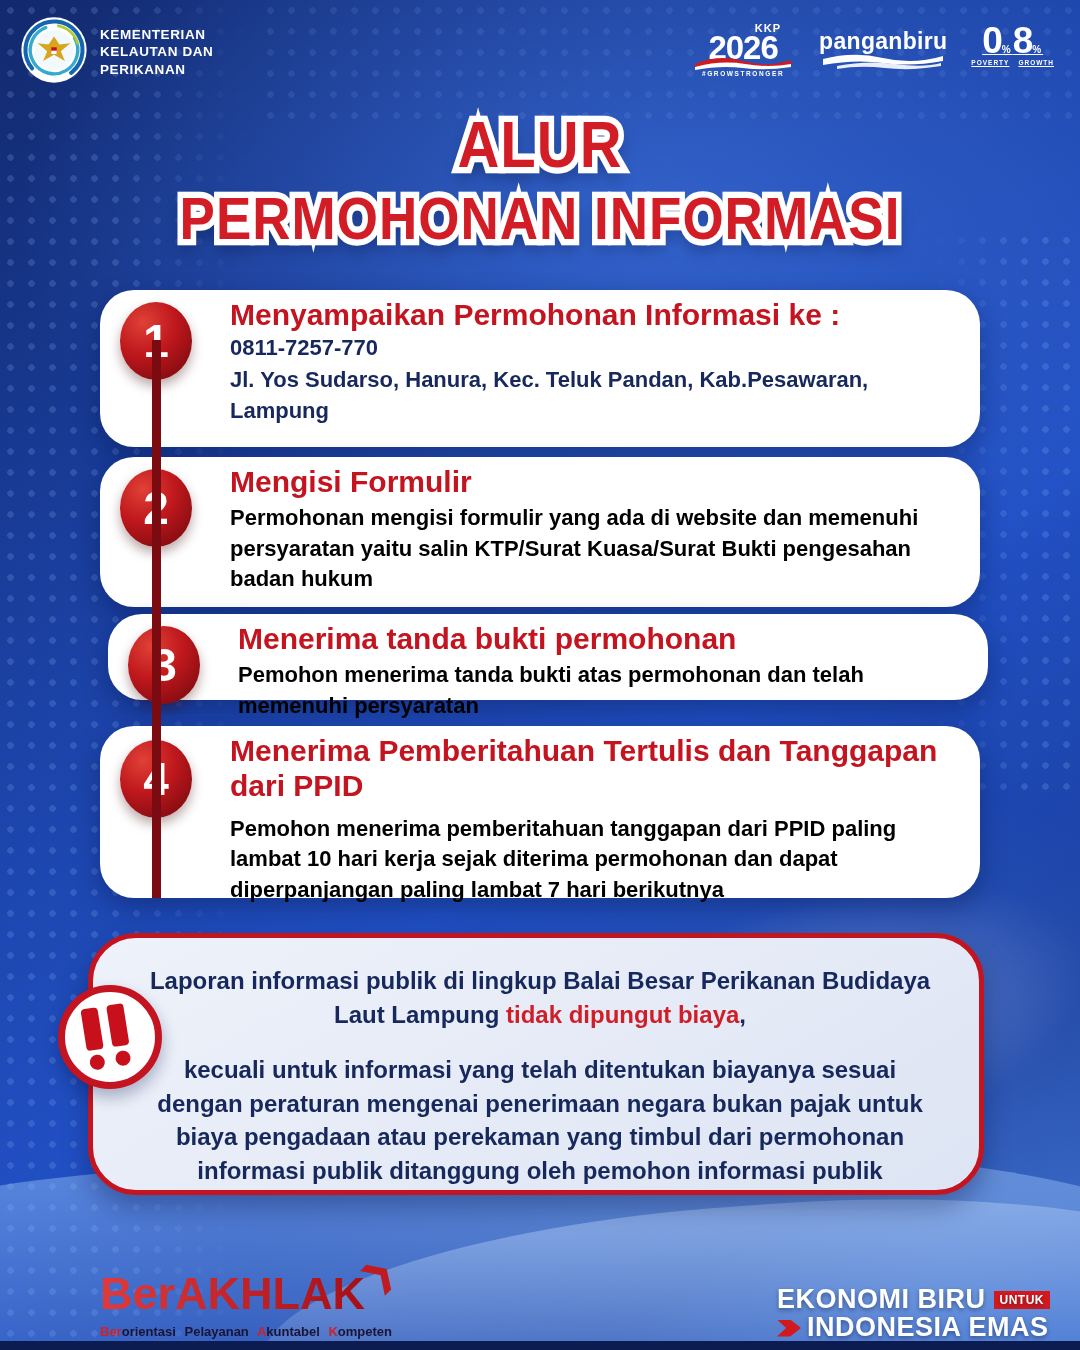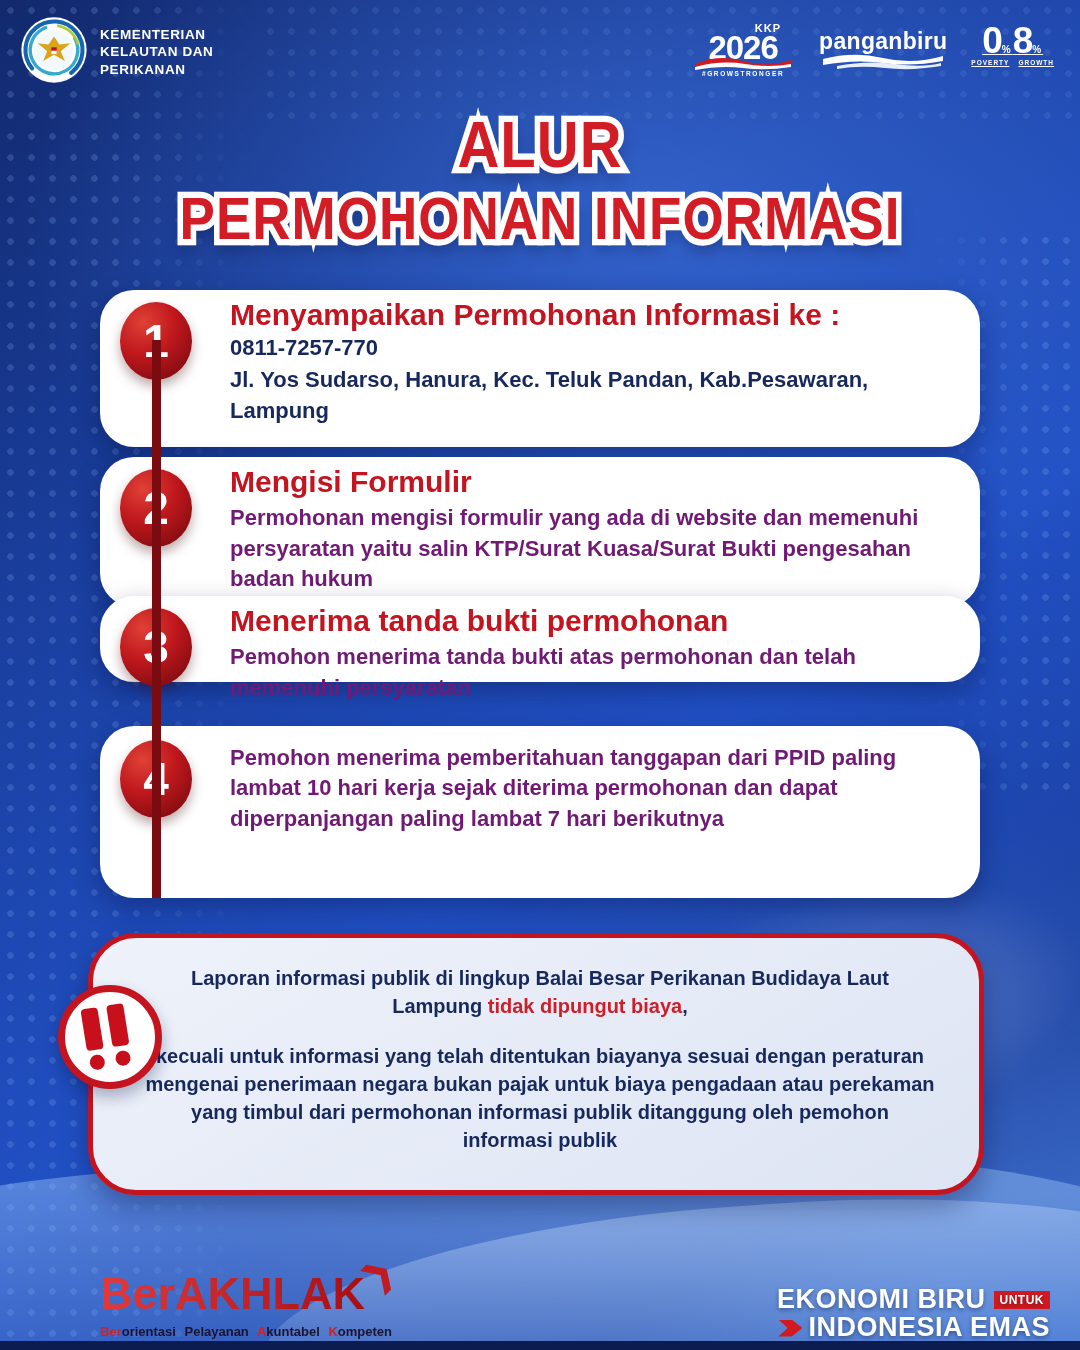--- a/index.html
+++ b/index.html
@@ -48,53 +48,53 @@
   .big-title::before{content:attr(data-text);position:absolute;left:0;top:0;width:100%;z-index:-1;color:#fff;
     -webkit-text-stroke:11px #fff;text-shadow:0 9px 14px rgba(8,16,55,.55);}
   .t1{font-size:58px;line-height:62px;}
   .t2{font-size:53px;line-height:62px;margin-top:4px;}
 
   
   .card{position:absolute;left:100px;width:880px;background:#fff;border-radius:34px;
     box-shadow:0 10px 26px rgba(6,18,70,.38);padding:0;z-index:2;box-sizing:border-box;}
   .card-inner{padding:7px 20px 0 130px;}
   .card-title{margin:0;color:#c41420;font-size:30px;font-weight:700;line-height:1.18;}
-  .card-body{margin:4px 0 0;color:#701a75;font-size:22px;font-weight:700;line-height:1.38;}
+  .card-body{margin:4px 0 0;color:#000000;font-size:22px;font-weight:700;line-height:1.38;}
   .card-lines div{color:#17285c;font-size:22px;font-weight:700;line-height:1.42;}
   .badge{position:absolute;left:20px;top:12px;width:72px;height:78px;border-radius:50%;
     background:radial-gradient(circle at 32% 26%,#e04137 0%,#c0181d 42%,#8f0e13 76%,#780a0f 100%);
     box-shadow:0 6px 12px rgba(60,5,10,.35);display:flex;align-items:center;justify-content:center;z-index:4;}
   .badge span{color:#fff;font-size:46px;font-weight:800;}
   .stem{position:absolute;left:152px;top:340px;width:9px;height:558px;background:#7a0b10;z-index:3;}
 
   
   .note{position:absolute;left:88px;top:933px;width:896px;height:262px;box-sizing:border-box;
     background:linear-gradient(150deg,#eef2fa 0%,#dde4f3 100%);border:5px solid #c41420;border-radius:48px;
     box-shadow:0 12px 26px rgba(6,18,70,.35);z-index:2;text-align:center;padding:26px 44px 0 52px;}
-  .note p{margin:0;color:#16285c;font-size:20px;font-weight:700;line-height:1.4;}
+  .note p{margin:0;color:#16285c;font-size:24px;font-weight:700;line-height:1.4;}
   .note .gap{height:22px;}
   .note .hl{color:#cf1e28;}
   .excl{position:absolute;left:58px;top:985px;width:104px;height:104px;border-radius:50%;background:#fff;
     border:7px solid #c41420;box-sizing:border-box;z-index:3;box-shadow:0 8px 16px rgba(6,18,70,.3);}
   .excl .marks{position:absolute;left:20px;top:14px;transform:rotate(-9deg);display:flex;gap:9px;}
   .excl .mk{display:flex;flex-direction:column;align-items:center;gap:5px;}
   .excl .bar{width:17px;height:42px;background:#c8101c;border-radius:4px;}
   .excl .dot{width:15px;height:15px;background:#c8101c;border-radius:50%;}
 
   
   .berakhlak{left:100px;top:1268px;}
   .berakhlak .word{position:relative;font-size:45px;font-weight:800;letter-spacing:0;
     background:linear-gradient(90deg,#e23a3a,#a60f16);-webkit-background-clip:text;background-clip:text;color:transparent;}
   .berakhlak .arrow{position:absolute;right:-26px;top:-14px;color:#c01b20;font-size:34px;font-weight:800;
     transform:rotate(-45deg);}
   .taglines{margin-top:4px;font-size:13px;font-weight:700;line-height:1.25;color:#1a1433;}
   .taglines b{color:#d02028;font-weight:700;}
   .taglines i{font-style:normal;}
   .tg-word{margin-right:5px;}
-  .ekonomi{right:30px;top:1286px;text-align:right;color:#fff;font-weight:800;font-size:27px;line-height:1.02;
+  .ekonomi{right:30px;top:1286px;text-align:left;color:#fff;font-weight:800;font-size:27px;line-height:1.02;
     letter-spacing:.5px;text-shadow:0 2px 4px rgba(5,12,40,.4);}
   .ekonomi .untuk{display:inline-block;background:#d11a1f;color:#fff;font-size:12px;font-weight:800;
     padding:3px 6px;margin-left:8px;vertical-align:4px;letter-spacing:.5px;}
   .ekonomi .flag{display:inline-block;width:24px;height:17px;background:#d11a1f;margin-right:6px;
     clip-path:polygon(0 0,55% 0,100% 50%,55% 100%,0 100%,38% 50%);vertical-align:-1px;}
 </style>
 </head>
 <body>
 
 <div class="poster">
@@ -175,35 +175,36 @@
   <section class="card" style="top:457px;height:150px;">
     <div class="badge">
         <span>2</span>
       </div>
     <div class="card-inner">
       <h2 class="card-title">Mengisi Formulir</h2>
       <p class="card-body">Permohonan mengisi formulir yang ada di website dan memenuhi persyaratan yaitu salin KTP/Surat Kuasa/Surat Bukti pengesahan badan hukum</p>
     </div>
   </section>
 
-  <section class="card" style="top:596px;height:86px;">
+  <section class="card" style="top:614px;height:86px;margin-left:8px;">
     <div class="badge">
         <span>3</span>
       </div>
     <div class="card-inner">
       <h2 class="card-title">Menerima tanda bukti permohonan</h2>
       <p class="card-body">Pemohon menerima tanda bukti atas permohonan dan telah memenuhi persyaratan</p>
     </div>
   </section>
 
   <section class="card" style="top:726px;height:172px;">
     <div class="badge" style="top:14px;">
         <span>4</span>
       </div>
     <div class="card-inner">
+      <h2 class="card-title">Menerima Pemberitahuan Tertulis dan Tanggapan dari PPID</h2>
       <p class="card-body" style="margin-top:10px;">Pemohon menerima pemberitahuan tanggapan dari PPID paling lambat 10 hari kerja sejak diterima permohonan dan dapat diperpanjangan paling lambat 7 hari berikutnya</p>
     </div>
   </section>
 
   <section class="note">
     <p><span>Laporan informasi publik di lingkup Balai Besar Perikanan Budidaya Laut Lampung </span><span class="hl">tidak dipungut biaya</span><span>,</span></p>
     <div class="gap"></div>
     <p>kecuali untuk informasi yang telah ditentukan biayanya sesuai dengan peraturan mengenai penerimaan negara bukan pajak untuk biaya pengadaan atau perekaman yang timbul dari permohonan informasi publik ditanggung oleh pemohon informasi publik</p>
   </section>
   <div class="layer excl">

